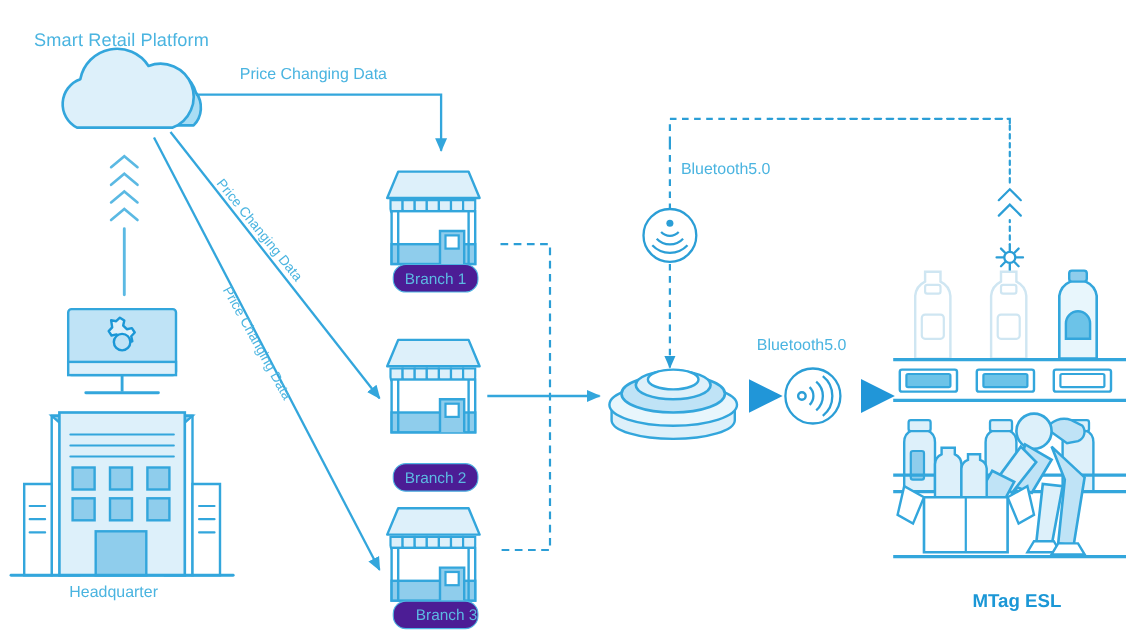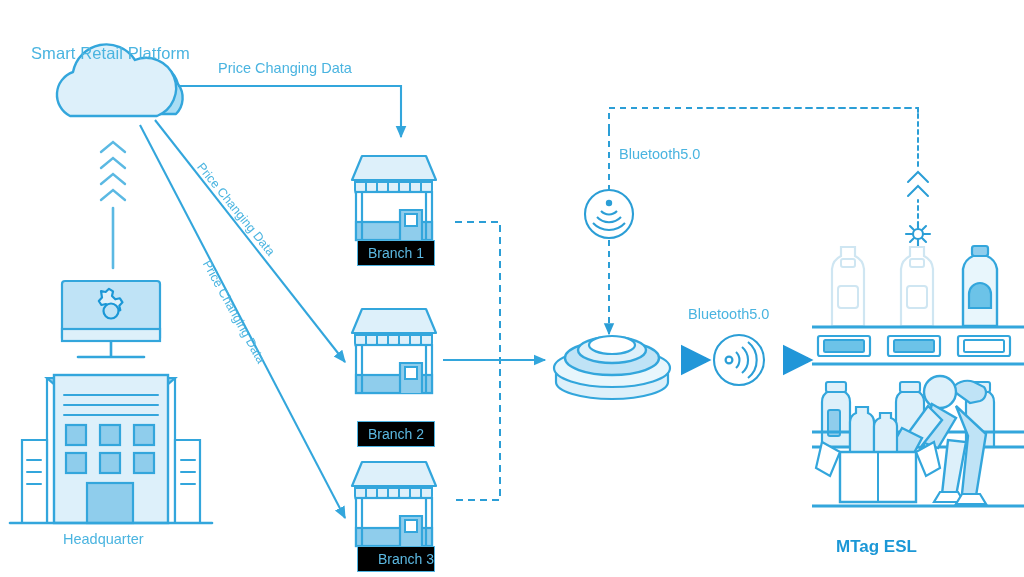--- a/index.html
+++ b/index.html
@@ -10,22 +10,22 @@
   }
   #stage{position:relative;width:1024px;height:577px;}
   svg#scene{position:absolute;top:0;left:0;width:1024px;height:577px;}
   .lbl{position:absolute;white-space:nowrap;}
   .t-title{font-size:16.5px;color:#4ab4e0;letter-spacing:.1px;}
   .t-mid{font-size:14.5px;color:#4ab4e0;}
   .t-branch{font-size:14px;color:#5cb9e2;}
   .t-bold{font-size:17px;font-weight:bold;color:#1b97d6;}
   .t-rot{font-size:12.5px;color:#4ab4e0;transform-origin:0 0;}
   .branchbox{
-    position:absolute;border:1.6px solid #4fb4e2;background:#000000;
-    border-radius:0;display:flex;align-items:center;justify-content:center;
+    position:absolute;border:1.6px solid #4fb4e2;background:#4c1d95;
+    border-radius:12px;display:flex;align-items:center;justify-content:center;
   }
 </style>
 </head>
 <body>
 
 <div id="stage">
 
   <svg id="scene" viewBox="0 0 1024 577">
     <defs>
       <marker id="arrHead" markerWidth="7" markerHeight="7" refX="5.4" refY="3" orient="auto">
@@ -298,21 +298,21 @@
         <path d="M874,452 v-26 a9,9 0 0,1 6,-8 v-5 h11 v5 a9,9 0 0,1 6,8 v26 z" fill="#ddf0fa" stroke="#33a6dc" stroke-width="2.2"></path>
         <path d="M840,452 h76 v50 h-76 z" fill="#ffffff" stroke="#33a6dc" stroke-width="2.4"></path>
         <path d="M840,452 l-18,-10 l-6,26 l14,8 z" fill="#ffffff" stroke="#33a6dc" stroke-width="2.2"></path>
         <path d="M916,452 l18,-10 l6,26 l-14,8 z" fill="#ffffff" stroke="#33a6dc" stroke-width="2.2"></path>
         <line x1="878" y1="452" x2="878" y2="502" stroke="#33a6dc" stroke-width="2"></line>
       </g>
       <line x1="812" y1="506" x2="1024" y2="506" stroke="#33a6dc" stroke-width="3"></line>
     </g>
   </svg>
 
-  <div class="lbl t-title" style="left:31px;top:44px;">Smart Retail Platform</div>
+  <div class="lbl t-title" style="left:31px;top:28px;">Smart Retail Platform</div>
 
   <div class="lbl t-mid" style="left:218px;top:60px;">Price Changing Data</div>
 
   <div class="lbl t-rot" style="left:205px;top:160px;transform:rotate(51deg);">Price Changing Data</div>
 
   <div class="lbl t-rot" style="left:212px;top:258px;transform:rotate(61deg);">Price Changing Data</div>
 
   <div class="lbl t-mid" style="left:63px;top:531px;">Headquarter</div>
 
   <div class="branchbox" style="left:357px;top:240px;width:76px;height:24px;">
@@ -323,15 +323,15 @@
   </div>
   <div class="branchbox" style="left:357px;top:546px;width:76px;height:24px;justify-content:flex-end;">
     <span class="t-branch">Branch 3</span>
   </div>
 
   <div class="lbl t-mid" style="left:619px;top:146px;">Bluetooth5.0</div>
 
   <div class="lbl t-mid" style="left:688px;top:306px;">Bluetooth5.0</div>
 
 
-  <div class="lbl t-bold" style="left:836px;top:537px;">MTag ESL</div>
+  <div class="lbl t-bold" style="left:884px;top:537px;">MTag ESL</div>
 
 </div>
 
 </body></html>

